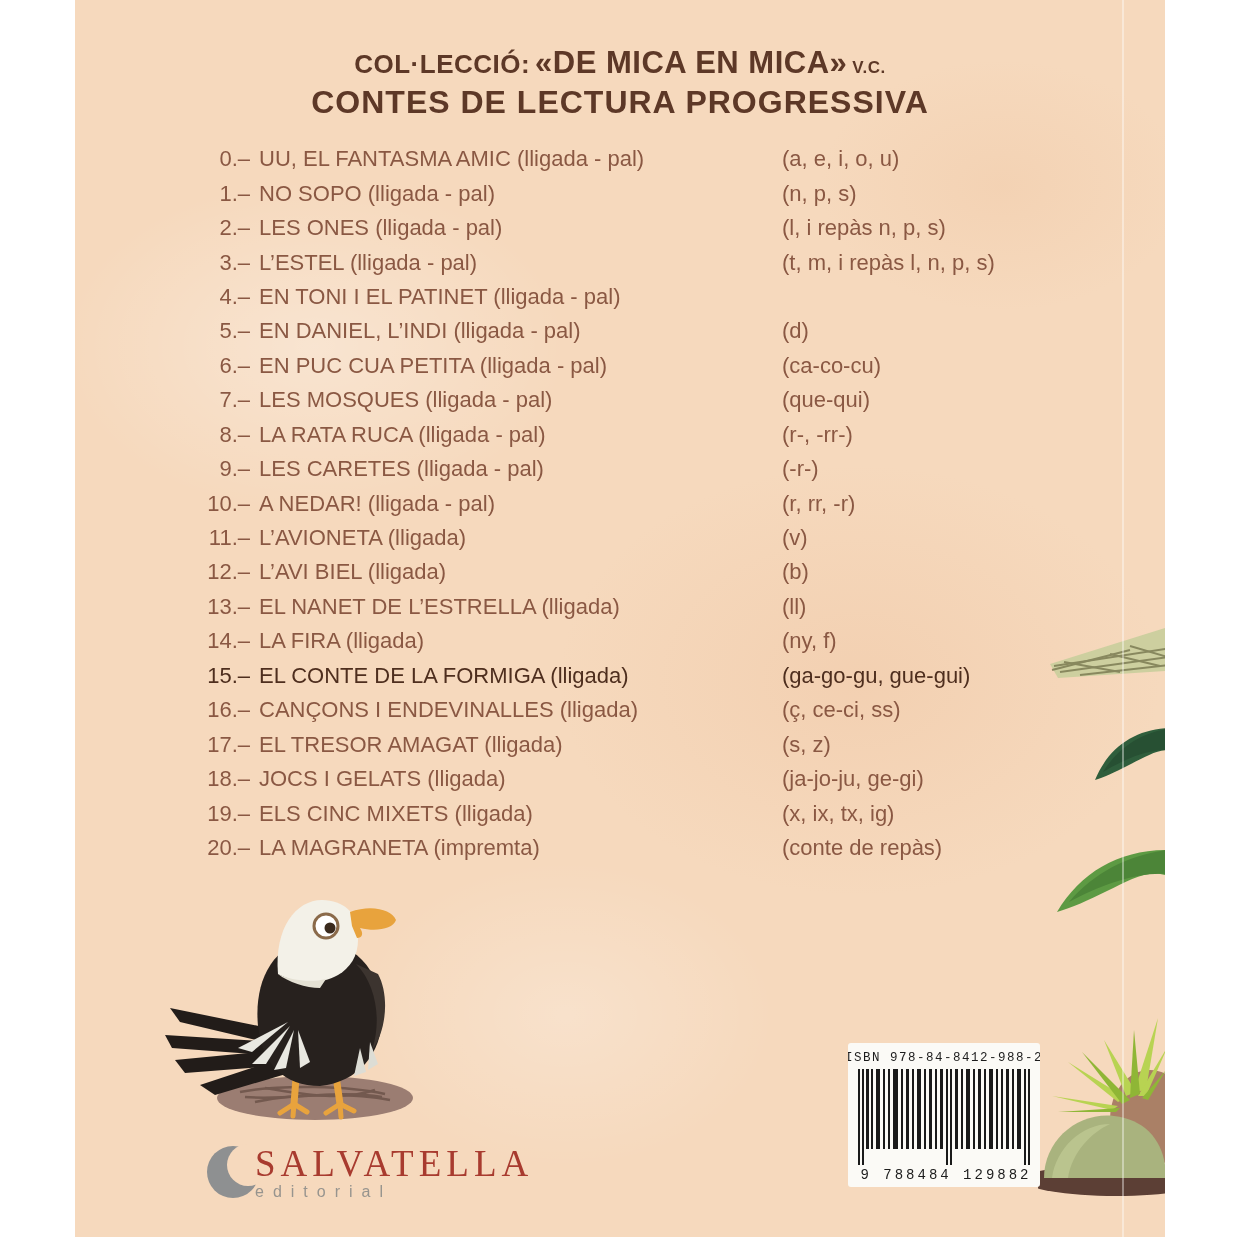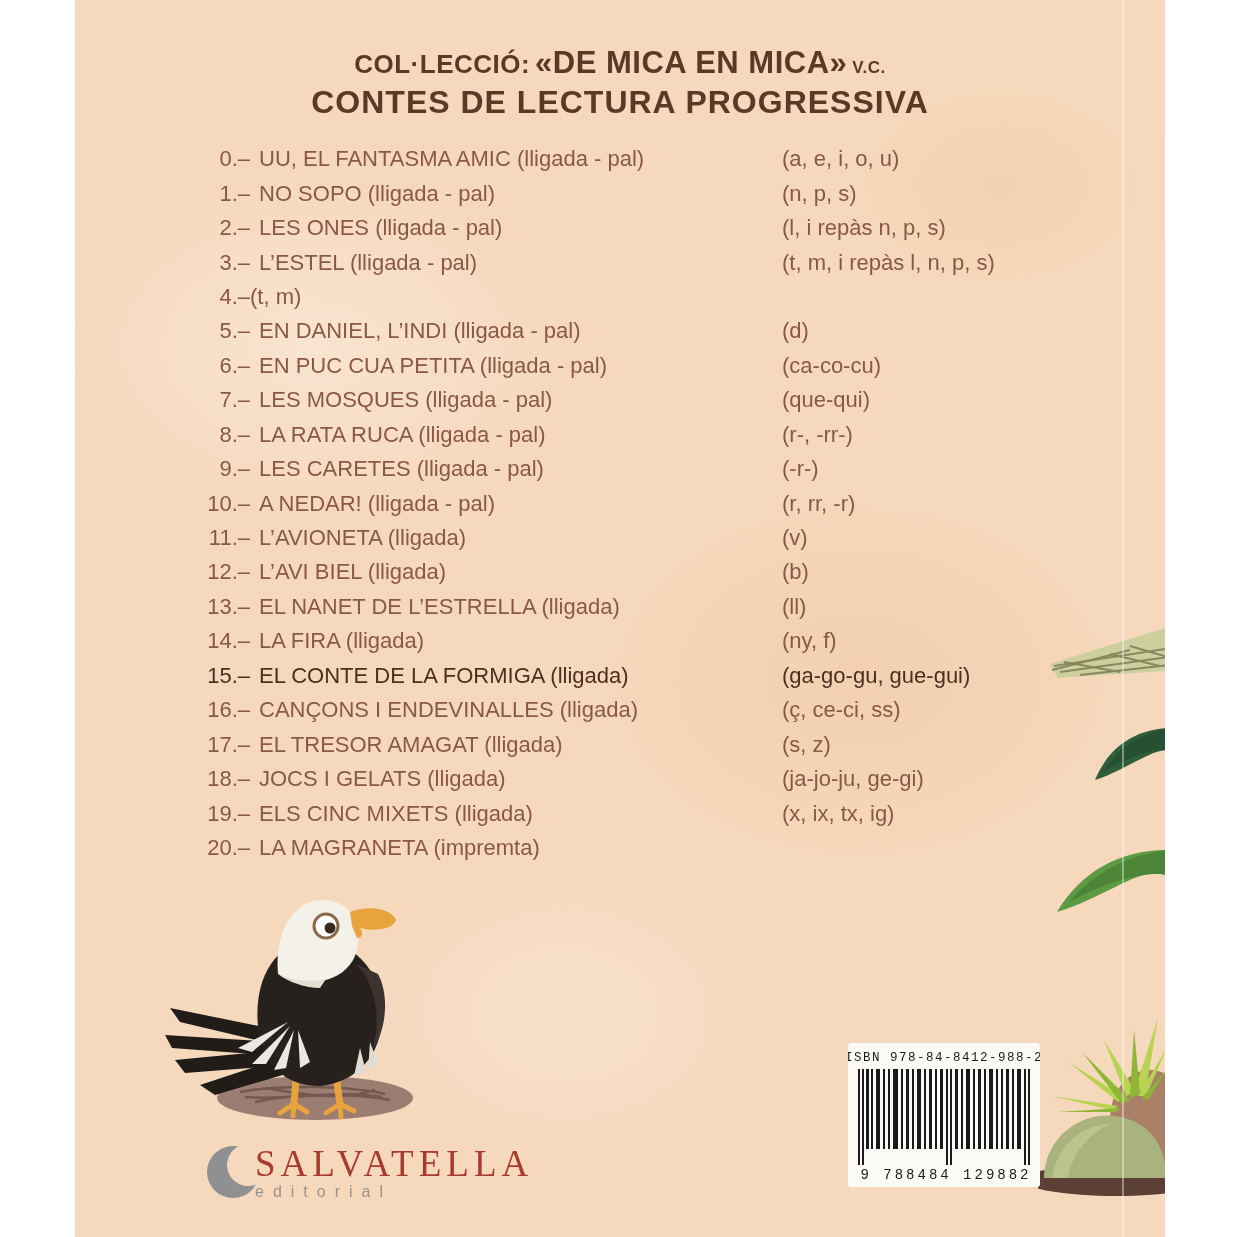--- a/index.html
+++ b/index.html
@@ -68,21 +68,21 @@
   </div>
 
   <div class="row">
     <span class="num">3.–</span>
     <span class="title">L’ESTEL (lligada - pal)</span>
     <span class="phonics">(t, m, i repàs l, n, p, s)</span>
   </div>
 
   <div class="row">
     <span class="num">4.–</span>
-    <span class="phonics">(t, m)</span>
+    <span class="title">EN TONI I EL PATINET (lligada - pal)</span>
   </div>
 
   <div class="row">
     <span class="num">5.–</span>
     <span class="title">EN DANIEL, L’INDI (lligada - pal)</span>
     <span class="phonics">(d)</span>
   </div>
 
   <div class="row">
     <span class="num">6.–</span>
@@ -164,20 +164,21 @@
 
   <div class="row">
     <span class="num">19.–</span>
     <span class="title">ELS CINC MIXETS (lligada)</span>
     <span class="phonics">(x, ix, tx, ig)</span>
   </div>
 
   <div class="row">
     <span class="num">20.–</span>
     <span class="title">LA MAGRANETA (impremta)</span>
+    <span class="phonics">(conte de repàs)</span>
   </div>
 </div>
 
     <svg class="illus" style="left:85px;top:880px" width="290" height="245" viewBox="0 0 290 245">
 
       <ellipse cx="155" cy="218" rx="98" ry="22" fill="#9b7d72"></ellipse>
       <g stroke="#6d5349" stroke-width="2.5" fill="none" opacity="0.85">
         <path d="M80,212 C120,204 190,206 225,214"></path>
         <path d="M95,222 C140,212 200,214 230,220"></path>
         <path d="M105,208 C150,216 185,220 215,210"></path>

